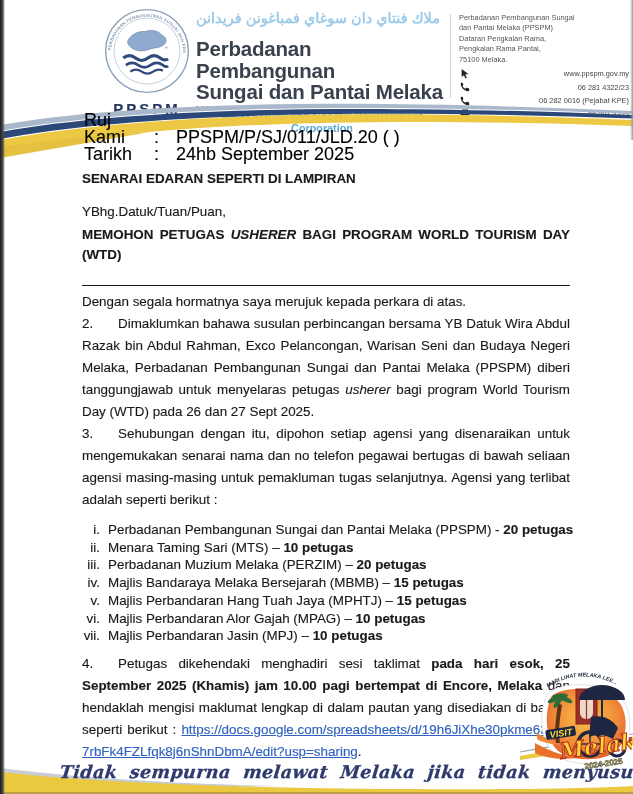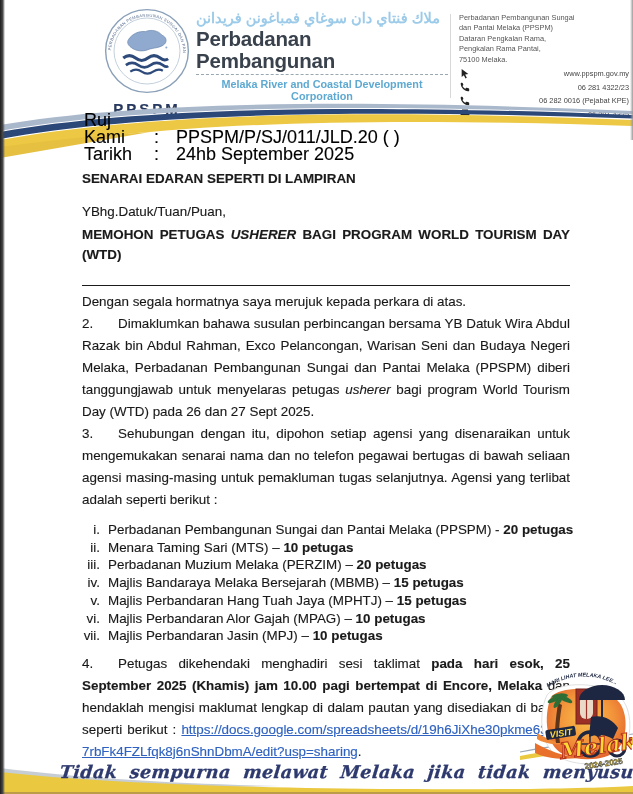--- a/index.html
+++ b/index.html
@@ -14,21 +14,21 @@
     background:linear-gradient(to right,#1d1d1d,#4a4a4a 55%,rgba(120,120,120,0));z-index:30;}
   .edge-right{position:absolute;right:0;top:0;width:3px;height:140px;
     background:linear-gradient(to left,#9a9a9a,rgba(170,170,170,0));z-index:30;}
   .edge-bottom{position:absolute;left:0;bottom:0;width:633px;height:2px;background:#a8874e;opacity:.7;z-index:29;}
 
   
   .lh-logo{position:absolute;left:102px;top:7px;width:90px;text-align:center;}
   .lh-logo .acronym{font-weight:bold;font-size:15px;letter-spacing:3px;color:#273a63;margin-top:1px;}
   .center-block{position:absolute;left:196px;top:10px;width:252px;}
   .jawi{font-size:14.5px;color:#9ccbe9;font-weight:bold;-webkit-text-stroke:0;white-space:nowrap;}
-  .org-name{font-size:20.5px;line-height:21.5px;font-weight:bold;color:#39424c;margin-top:2px;letter-spacing:-0.2px;-webkit-text-stroke:0;}
+  .org-name{font-size:20.5px;line-height:21.5px;font-weight:bold;color:#39424c;margin-top:12px;letter-spacing:-0.2px;-webkit-text-stroke:0;}
   .org-tagline{margin-top:3px;border-top:1.5px dashed #9aa7b0;padding-top:3px;text-align:center;
     font-size:10.8px;color:#5ea9d1;font-weight:bold;-webkit-text-stroke:0;}
   .v-divider{position:absolute;left:450px;top:14px;width:1px;height:84px;background:#d8d8d8;}
   .contact{position:absolute;left:459px;top:13px;width:170px;-webkit-text-stroke:0;}
   .addr{font-size:7.4px;line-height:10.4px;color:#555;}
   .c-row{display:flex;align-items:center;margin-top:3.6px;font-size:7.4px;color:#444;justify-content:space-between;}
   .c-row .ic{width:12px;height:10px;margin-right:5px;flex:0 0 12px;}
 
   
   .swoosh-top{position:absolute;left:0;top:95px;width:633px;height:70px;z-index:1;}
@@ -87,20 +87,21 @@
       <path d="M26,66 q7,-5 14,0 q7,5 14,0 q7,-5 14,0 q4,3 6,1" stroke="#2e4a7a" stroke-width="3" fill="none"></path>
       <path d="M31,73.5 q6.5,-4.5 13,0 q6.5,4.5 13,0 q6,-4 11,-1" stroke="#2e4a7a" stroke-width="2.6" fill="none"></path>
     </svg>
     <div class="acronym">PPSPM</div>
   </div>
 
   <div class="center-block">
     <div class="jawi">ملاك فنتاي دان سوغاي فمباغونن فريدانن</div>
     <div class="org-name">
       <div>Perbadanan Pembangunan</div>
+      <div>Sungai dan Pantai Melaka</div>
     </div>
     <div class="org-tagline">Melaka River and Coastal Development Corporation</div>
   </div>
 
   <div class="v-divider"></div>
 
   <div class="contact">
     <div class="addr">
       <div>Perbadanan Pembangunan Sungai</div>
       <div>dan Pantai Melaka (PPSPM)</div>

